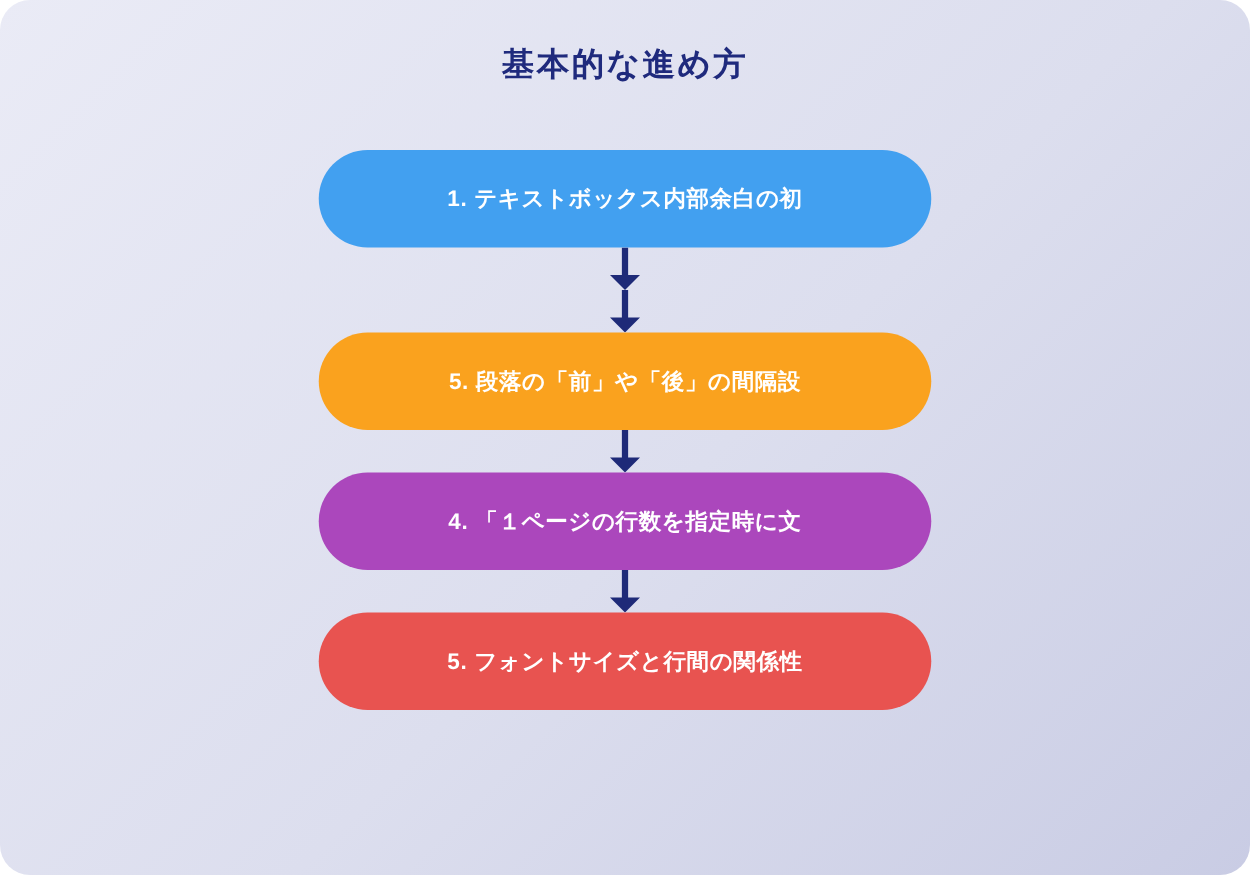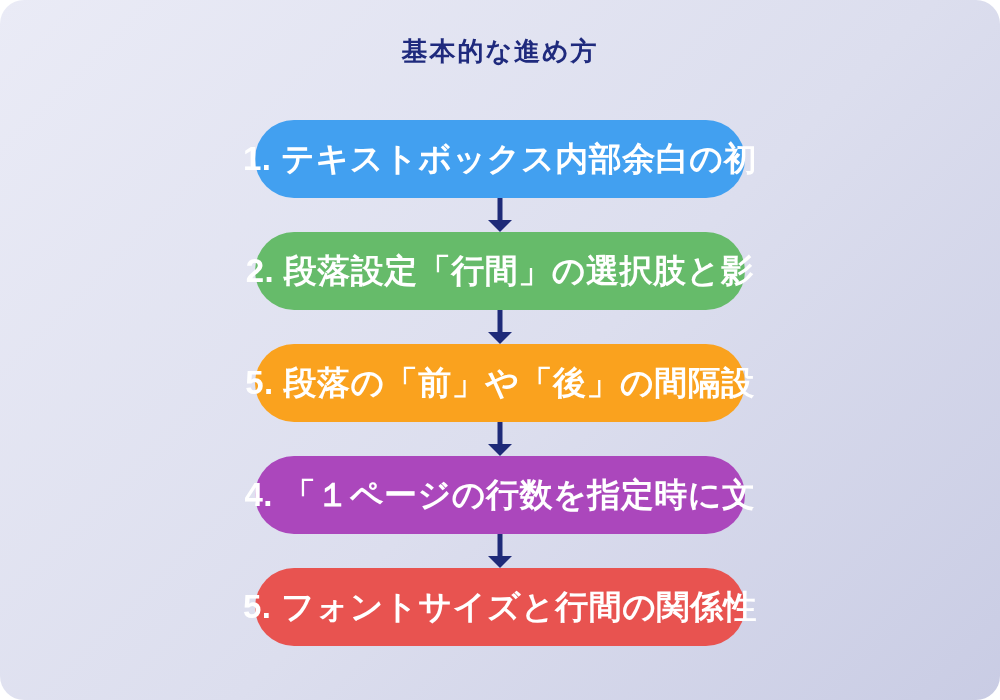--- a/index.html
+++ b/index.html
@@ -34,21 +34,21 @@
   .step {
     width: 490px;
     height: 78px;
     border-radius: 39px;
     display: flex;
     align-items: center;
     justify-content: center;
   }
   .step-label {
     color: var(--step-text-color, #FFFFFF);
-    font-size: 33px;
+    font-size: 18px;
     font-weight: 700;
     letter-spacing: 0.5px;
     white-space: nowrap;
   }
   .arrow {
     display: block;
     width: 24px;
     height: 34px;
   }
 </style>
@@ -62,23 +62,20 @@
 
     <div class="step" style="background: rgb(66, 160, 240);">
       <span class="step-label">1. テキストボックス内部余白の初</span>
     </div>
 
     <svg class="arrow" viewBox="0 0 24 34" aria-hidden="true">
       <line x1="12" y1="0" x2="12" y2="24" stroke-width="5" stroke="#1E2A78"></line>
       <polygon points="0,22 24,22 12,34" fill="#1E2A78"></polygon>
     </svg>
 
-    <div class="step" style="background: rgb(102, 187, 106);">
-      <span class="step-label">2. 段落設定「行間」の選択肢と影</span>
-    </div>
 
     <svg class="arrow" viewBox="0 0 24 34" aria-hidden="true">
       <line x1="12" y1="0" x2="12" y2="24" stroke-width="5" stroke="#1E2A78"></line>
       <polygon points="0,22 24,22 12,34" fill="#1E2A78"></polygon>
     </svg>
 
     <div class="step" style="background: rgb(250, 162, 30);">
       <span class="step-label">5. 段落の「前」や「後」の間隔設</span>
     </div>
 

